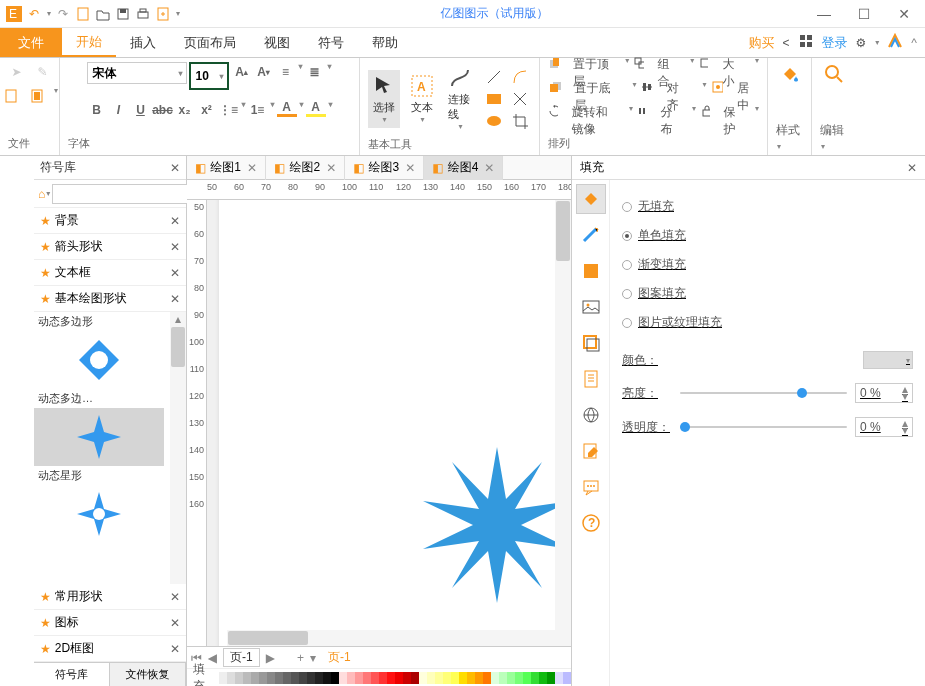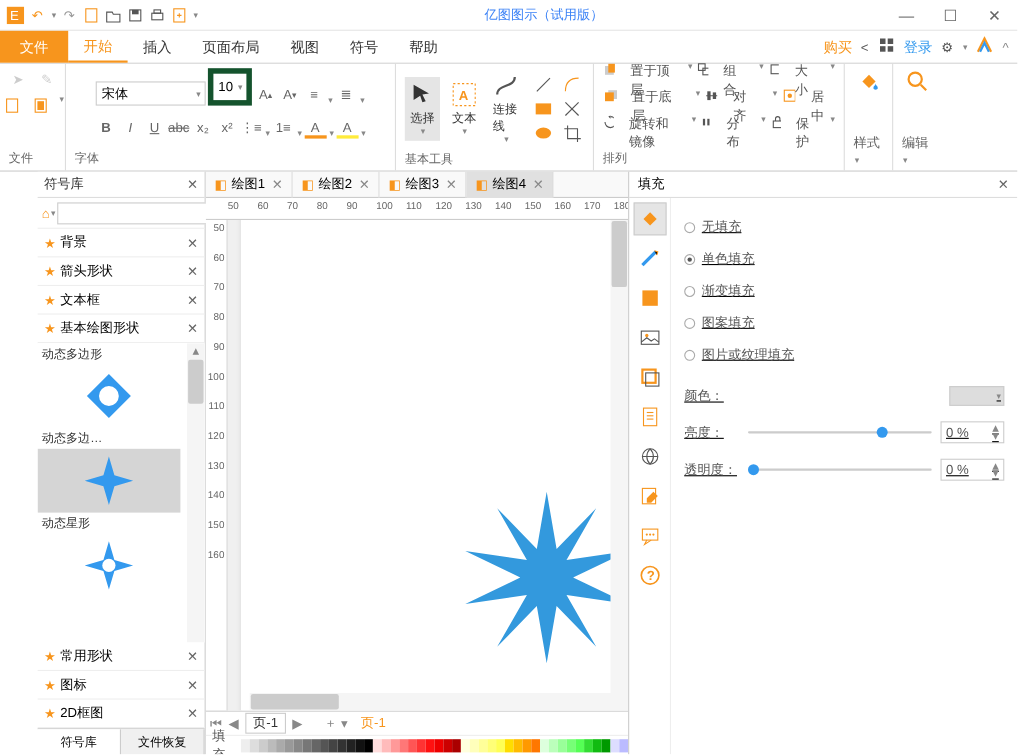--- a/index.html
+++ b/index.html
@@ -18,22 +18,22 @@
 .menu-rt { display: flex; align-items: center; gap: 8px; padding-right: 8px; }
 .menu-rt span { cursor: pointer; }
 .buy { color: #f7951d; font-size: 13px; }
 .login { color: #3399ee; font-size: 13px; }
 .ribbon { height: 98px; background: #fff; display: flex; border-bottom: 1px solid #ccc; }
 .ribbon-group { border-right: 1px solid #ddd; display: flex; flex-direction: column; padding: 4px 8px; }
 .ribbon-group-body { flex: 1; display: flex; align-items: center; gap: 6px; }
 .ribbon-group-label { color: #666; font-size: 11px; padding-top: 2px; }
 .small-btn { width: 20px; height: 20px; display: flex; align-items: center; justify-content: center; color: #666; cursor: pointer; }
 .font-select { height: 22px; border: 1px solid #ccc; padding: 0 4px; min-width: 100px; background: #fff; display: flex; align-items: center; justify-content: space-between; }
-.size-select { height: 22px; border: 5px solid #14532d; padding: 12px 4px; width: 40px; background: #fff; display: flex; align-items: center; justify-content: space-between; }
-.font-row { display: flex; gap: 2px; align-items: flex-end; margin-bottom: 4px; }
+.size-select { height: 22px; border: 2px solid #14532d; padding: 12px 4px; width: 40px; background: #fff; display: flex; align-items: center; justify-content: space-between; }
+.font-row { display: flex; gap: 2px; align-items: flex-start; margin-bottom: 4px; font-weight: bold; }
 .font-col { display: flex; flex-direction: column; }
 .big-tool { display: flex; flex-direction: column; align-items: center; width: 40px; cursor: pointer; padding: 4px; }
 .big-tool.sel { background: #e5e5e5; }
 .big-tool-label { font-size: 11px; color: #333; margin-top: 2px; }
 .shape-cell { width: 24px; height: 20px; display: flex; align-items: center; justify-content: center; }
 .arrange-row { display: flex; gap: 4px; align-items: center; height: 22px; }
 .arrange-item { display: flex; align-items: flex-start; gap: 14px; color: #555; font-size: 11px; cursor: pointer; }
 .arrow-down { font-size: 8px; color: #888; margin-left: 1px; }
 .main { flex: 1; display: flex; overflow: hidden; margin-left: 34px; }
 .left-panel { width: 153px; border-right: 1px solid #ccc; display: flex; flex-direction: column; background: #fff; }

